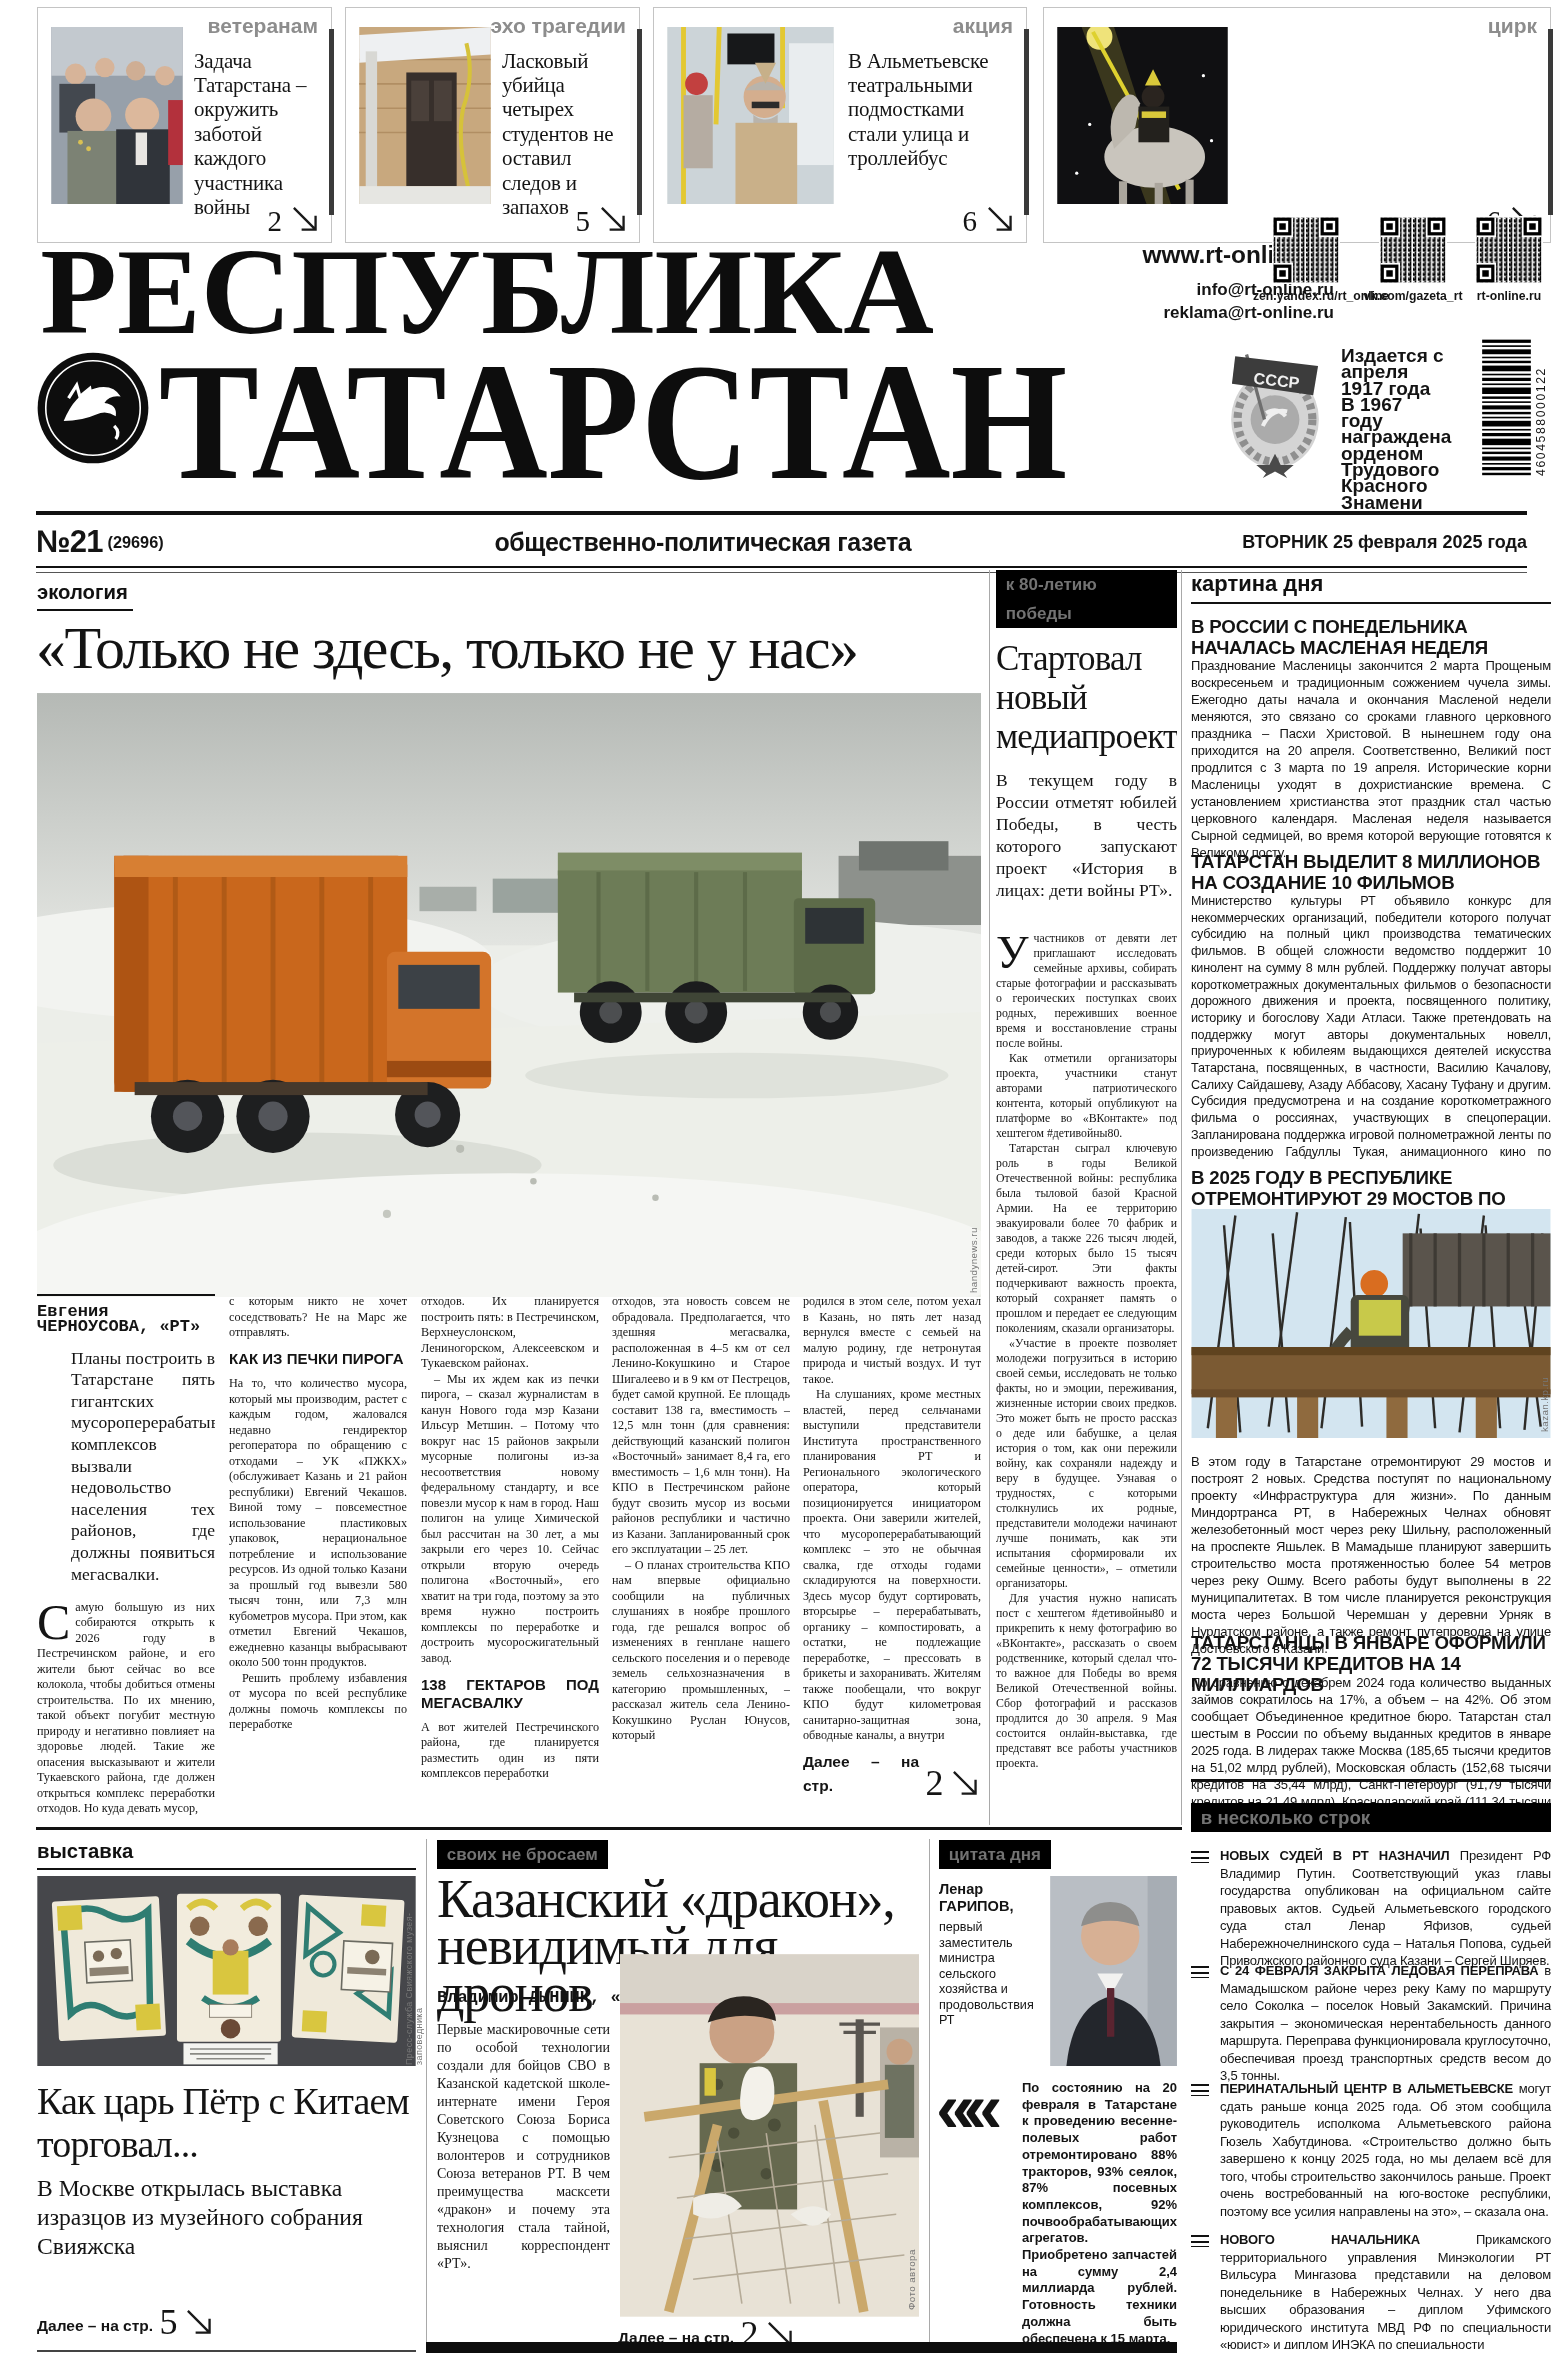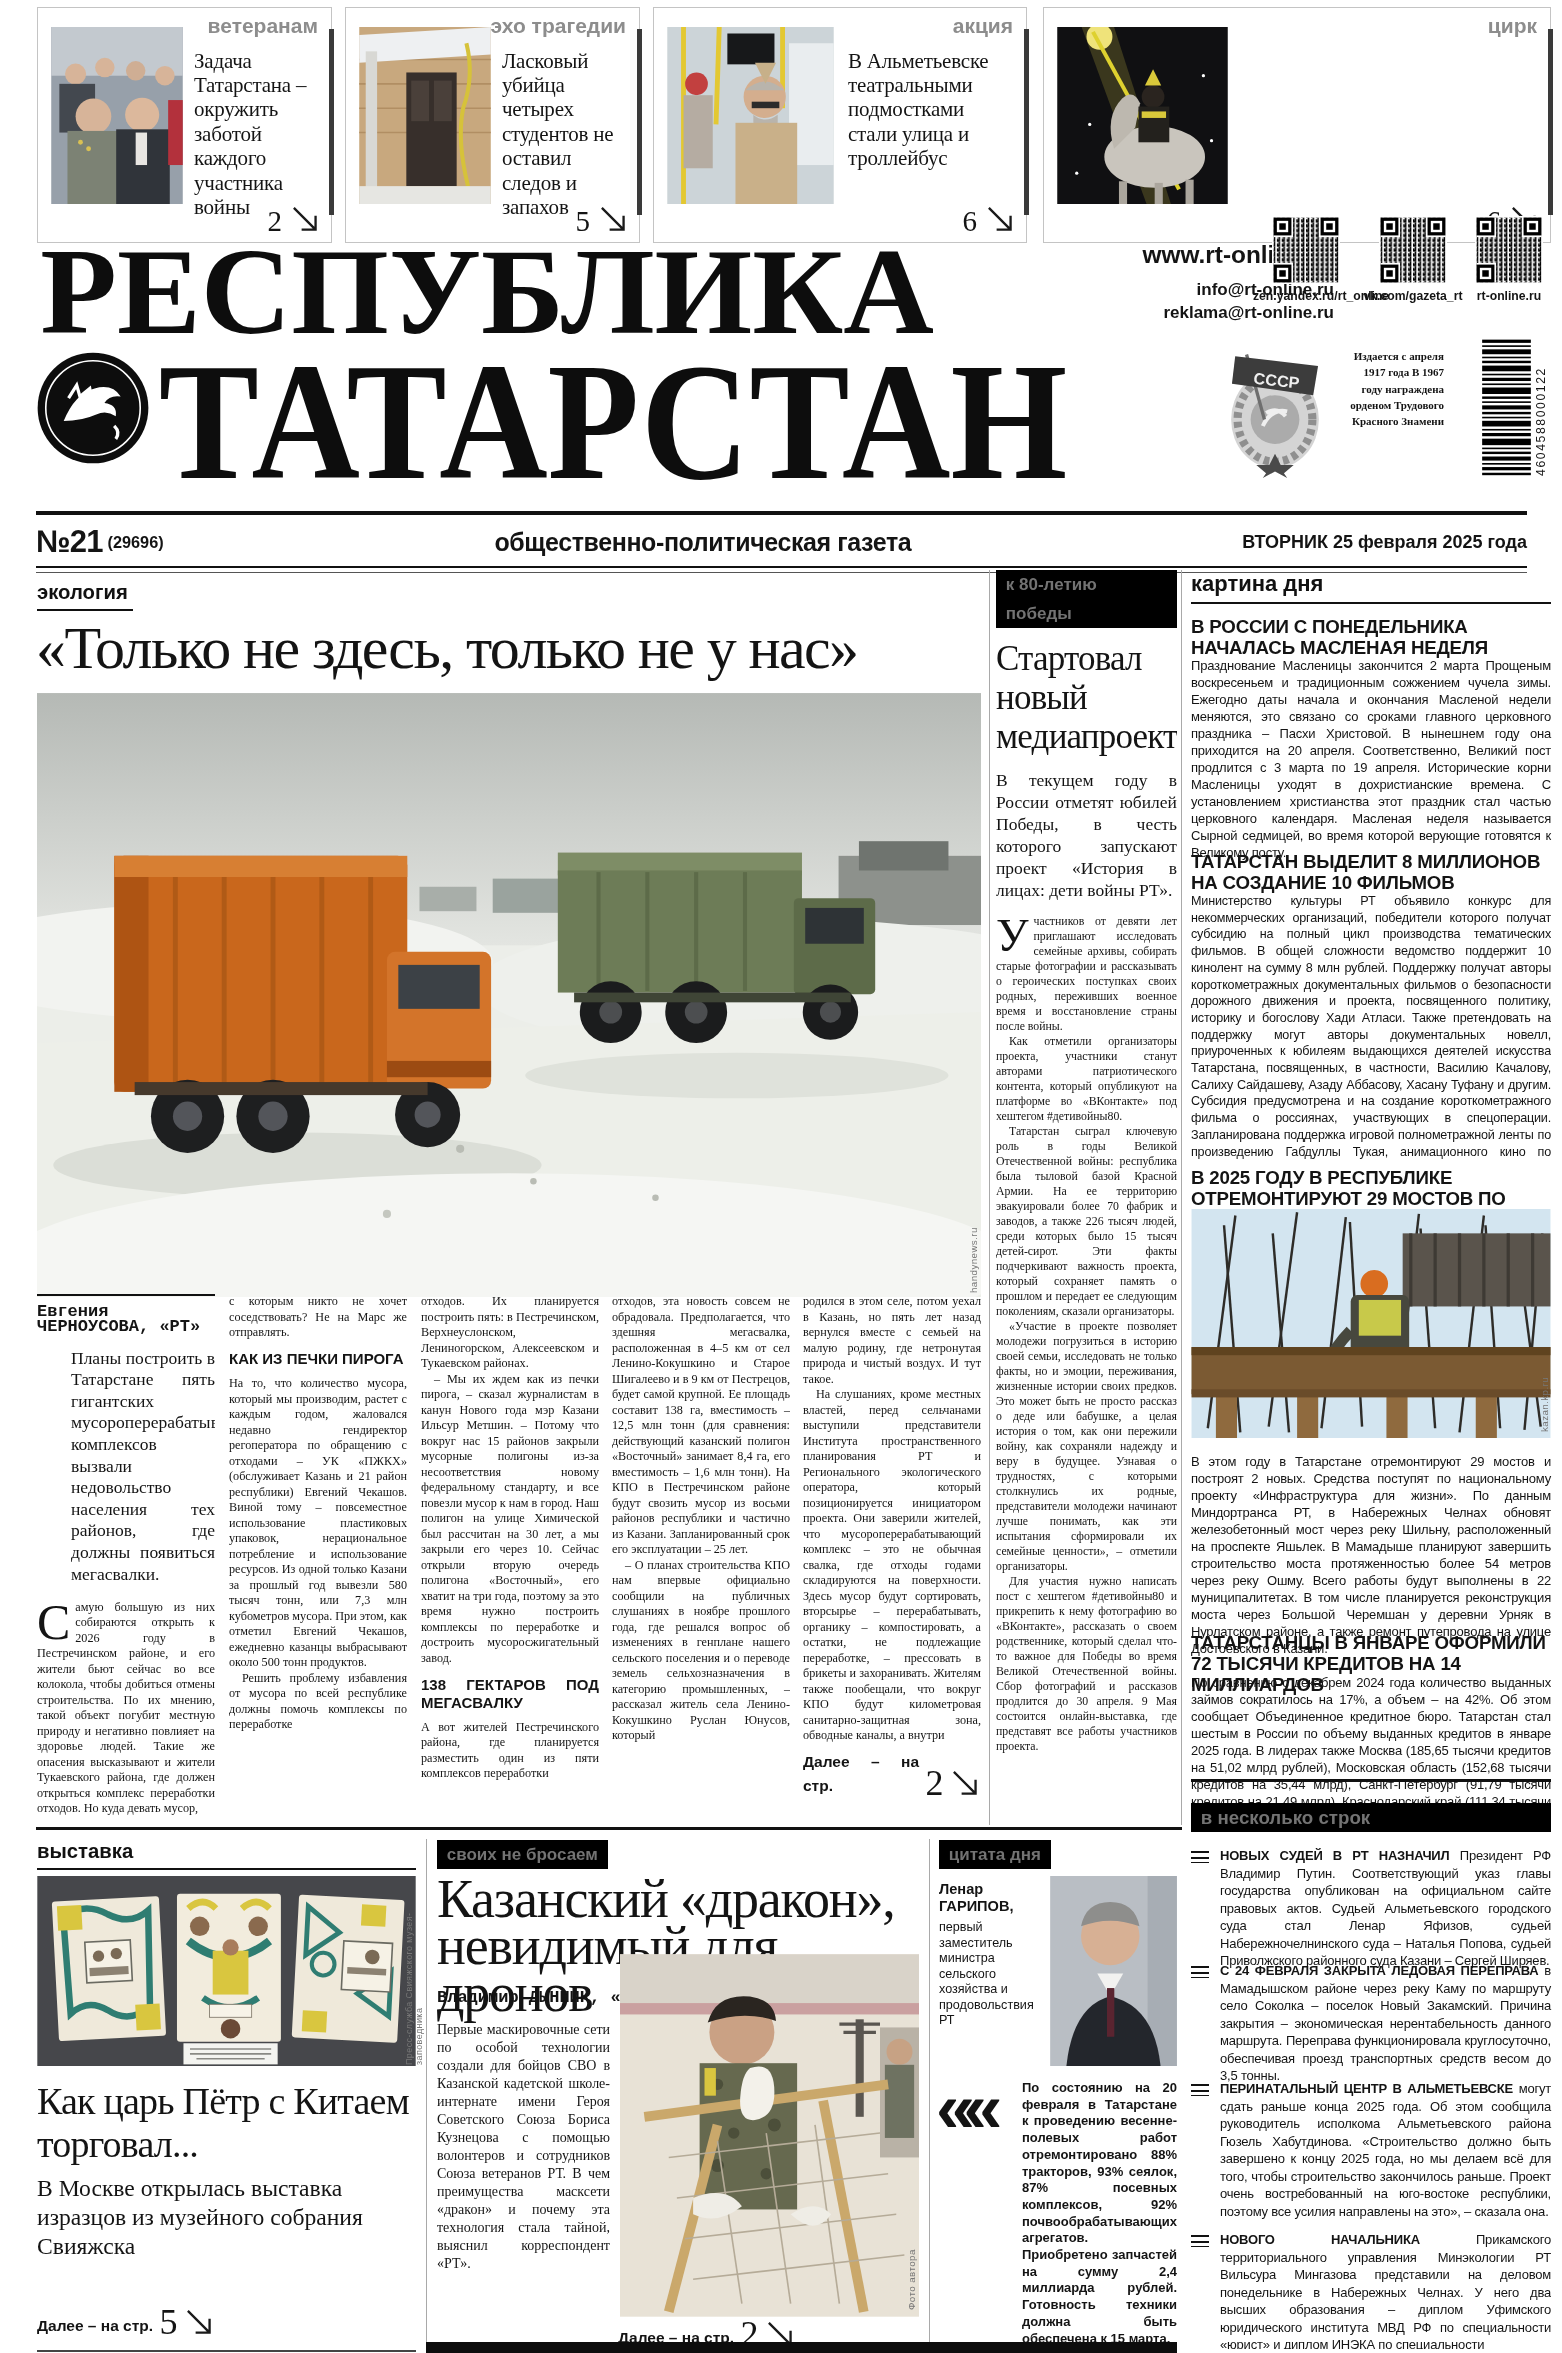--- a/index.html
+++ b/index.html
@@ -20,21 +20,21 @@
   .tpage{position:absolute;bottom:6.5px;right:9.8px;display:flex;align-items:flex-end;gap:8.1px}
   .tpage .num{font-size:29px;line-height:28px}
   .arr{width:31px;height:31px}
   .arr path{stroke:#1a1a1a;stroke-width:3;fill:none}
 
   
   .mast-contact{font-family:"Liberation Sans",sans-serif;font-weight:bold}
   .qrwrap{position:absolute;top:216px;width:106px;text-align:center}
   .qr{width:68px;height:68px;display:block;margin:0 auto}
   .qrcap{font-size:12.2px;font-weight:bold;font-family:"Liberation Sans",sans-serif;margin-top:4.9px;white-space:nowrap}
-  .founded{font-family:Liberation Serif, serif;font-weight:bold;font-size:11px;line-height:16.3px;text-align:right}
+  .founded{font-family:Liberation Sans, sans-serif;font-weight:bold;font-size:19px;line-height:16.3px;}
   .bc-num{writing-mode:vertical-rl;transform:rotate(180deg);font-family:"Liberation Sans",sans-serif;font-size:12.2px;letter-spacing:1.6px}
 
   
   .rule{position:absolute;background:#111}
   .issue-row{position:absolute;left:36px;top:519px;width:1491px;height:46px;display:flex;align-items:center;font-family:"Liberation Sans",sans-serif;font-weight:bold}
   .issue-num{font-size:31px;letter-spacing:-0.8px}
   .issue-code{font-size:16.3px;margin-left:4.9px;align-self:center}
   .issue-type{flex:1;text-align:center;font-size:25px;letter-spacing:-0.4px}
   .issue-date{font-size:18px}
 
@@ -463,21 +463,21 @@
           <path d="M5 5 L33 33 M33 15 V33 H15"></path>
         </svg>
     </div>
   </div>
 
   <div class="vrule" style="left:989px;top:570px;height:1255px"></div>
   <div class="vrule" style="left:1181px;top:570px;height:1255px"></div>
   <div class="abs hidden-overflow" style="left:996px;top:570px;width:181px;height:1253px">
     <div class="tag-black" style="display:block">к 80-летию победы</div>
     <div style="font-size:35px;line-height:39px;margin:11.4px 0 13px;letter-spacing:-0.8px">Стартовал новый медиапроект</div>
-    <div class="jus" style="font-size:17.5px;line-height:22px;margin-bottom:13px">В текущем году в России отметят юбилей Победы, в честь которого запускают проект «История в лицах: дети войны РТ».</div>
+    <div class="jus" style="font-size:17.5px;line-height:22px;margin-bottom:30px">В текущем году в России отметят юбилей Победы, в честь которого запускают проект «История в лицах: дети войны РТ».</div>
     <div class="bodycol" style="font-size:11.8px;line-height:15px">
       <p><span class="dropcap" style="font-size:46px;line-height:37px">У</span><span>частников от девяти лет приглашают исследовать семейные архивы, собирать старые фотографии и рассказывать о героических поступках своих родных, переживших военное время и восстановление страны после войны.</span></p>
       <p class="ind">Как отметили организаторы проекта, участники станут авторами патриотического контента, который опубликуют на платформе во «ВКонтакте» под хештегом #детивойны80.</p>
       <p class="ind">Татарстан сыграл ключевую роль в годы Великой Отечественной войны: республика была тыловой базой Красной Армии. На ее территорию эвакуировали более 70 фабрик и заводов, а также 226 тысяч людей, среди которых было 15 тысяч детей-сирот. Эти факты подчеркивают важность проекта, который сохраняет память о прошлом и передает ее следующим поколениям, сказали организаторы.</p>
       <p class="ind">«Участие в проекте позволяет молодежи погрузиться в историю своей семьи, исследовать не только факты, но и эмоции, переживания, жизненные истории своих предков. Это может быть не просто рассказ о деде или бабушке, а целая история о том, как они пережили войну, как сохраняли надежду и веру в будущее. Узнавая о трудностях, с которыми столкнулись их родные, представители молодежи начинают лучше понимать, как эти испытания сформировали их семейные ценности», – отметили организаторы.</p>
       <p class="ind">Для участия нужно написать пост с хештегом #детивойны80 и прикрепить к нему фотографию во «ВКонтакте», рассказать о своем родственнике, который сделал что-то важное для Победы во время Великой Отечественной войны. Сбор фотографий и рассказов продлится до 30 апреля. 9 Мая состоится онлайн-выставка, где представят все работы участников проекта.</p>
     </div>
   </div>
 
   <div class="abs seclabel" style="left:1191px;top:571px;font-size:22px">картина дня</div>

